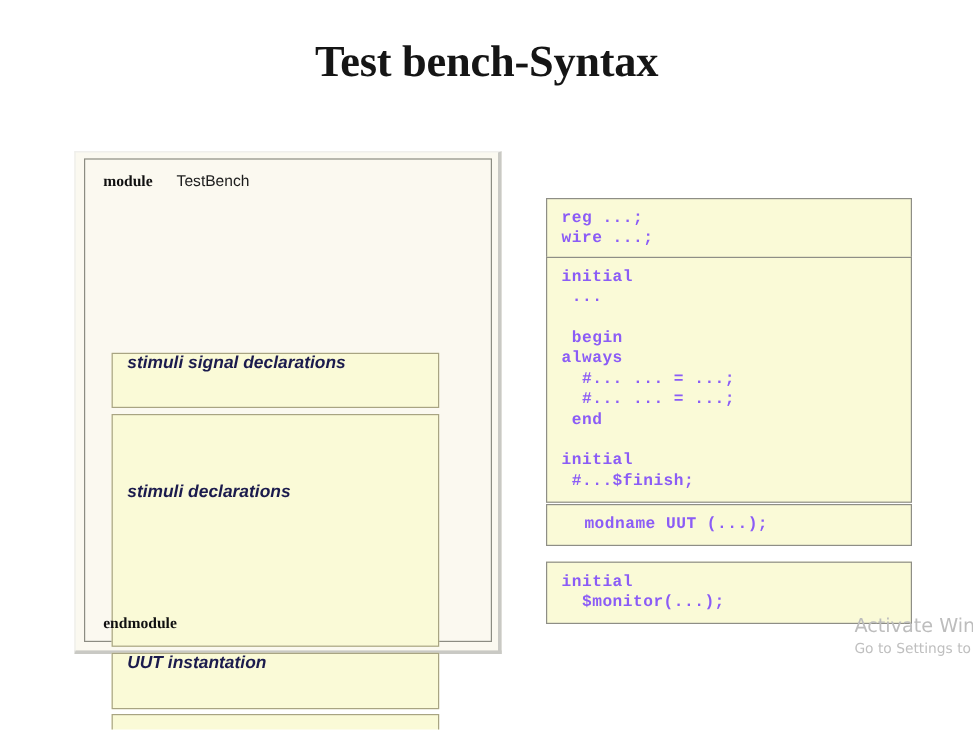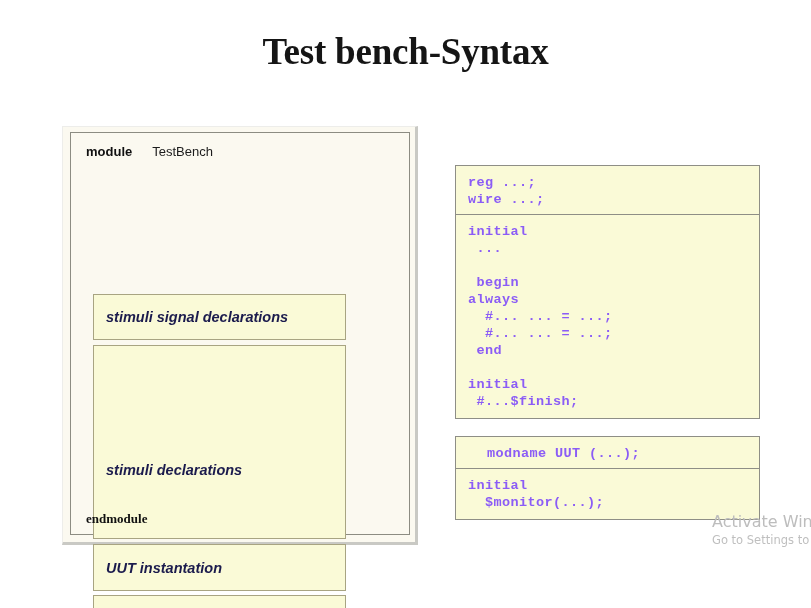--- a/index.html
+++ b/index.html
@@ -60,21 +60,21 @@
     top: 5px;
     width: 340px;
     height: 403px;
     background: #fbf9f0;
     border: 1px solid #8c8c82;
     box-sizing: border-box;
     padding: 10px 12px 8px 12px;
   }
 
   .module-kw {
-    font-family: Liberation Sans, sans-serif;
+    font-family: Liberation Serif, serif;
     font-weight: bold;
     font-size: 13px;
     color: #101010;
   }
   .module-name {
     font-family: "Liberation Sans", sans-serif;
     font-weight: normal;
     font-size: 13px;
     color: #1c1c1c;
     margin-left: 20px;
@@ -93,26 +93,26 @@
     font-family: "Liberation Serif", "DejaVu Serif", serif;
     font-weight: bold;
     font-size: 13px;
     color: #101010;
     white-space: nowrap;
   }
 
   .slot {
     position: absolute;
     left: 22px;
-    width: 253px;
+    width: 273px;
     background: #fafad7;
     border: 1px solid #a8a482;
     box-sizing: border-box;
     display: flex;
-    align-items: center;
+    align-items: flex-start;
   }
   .slot-label {
     font-family: "Liberation Sans", sans-serif;
     font-style: italic;
     font-weight: bold;
     font-size: 14.5px;
     color: #1b1b4d;
     padding-left: 12px;
     white-space: nowrap;
   }
@@ -137,21 +137,21 @@
     font-weight: bold;
     font-size: 13.5px;
     line-height: 17px;
     color: #8b5cf6;
     white-space: pre;
     letter-spacing: 0.4px;
   }
   .code-line.blank { color: transparent; }
   #code-box-decl    { top: 165px; }
   #code-box-blocks  { top: 214px; }
-  #code-box-uut     { top: 436px; padding-left: 31px; }
+  #code-box-uut     { top: 420px; padding-left: 31px; }
   #code-box-monitor { top: 468px; }
 
   
   #activation-watermark {
     position: absolute;
     left: 712px;
     top: 512px;
     width: 160px;
     color: #b9b9b9;
     pointer-events: none;

